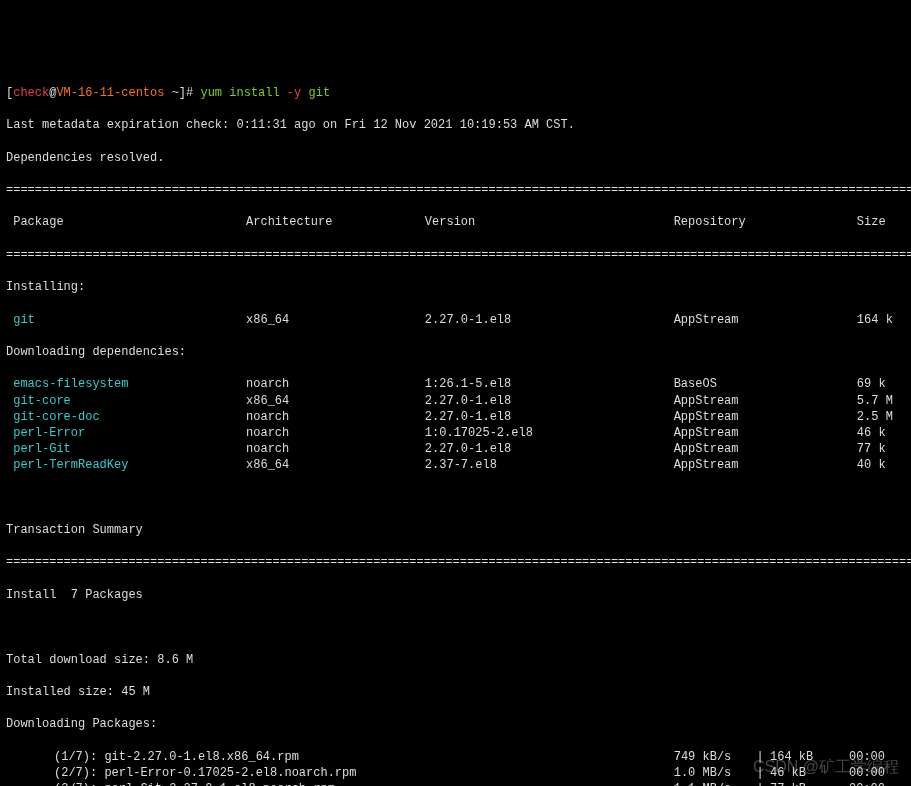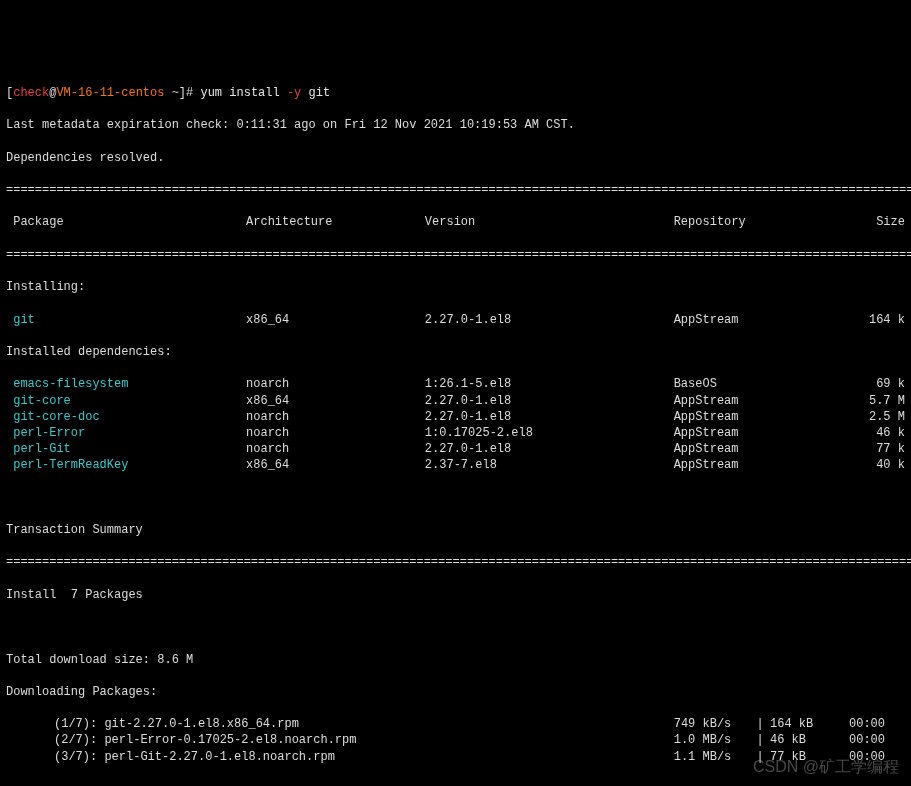--- a/index.html
+++ b/index.html
@@ -11,29 +11,29 @@
     line-height: 1.35;
     padding: 4px 6px;
     white-space: pre;
     width: 911px;
     overflow: hidden;
   }
   .prompt-user   { color: #e84242; }
   .prompt-host   { color: #f97316; }
   .prompt-path   { color: #d0d0d0; }
   .flag          { color: #e84242; }
-  .cmd           { color: #e5e5e5; }
+  .cmd           { color: #84cc16; }
   .cyan          { color: #33cccc; }
   .hr            { color: #ddd; letter-spacing: 0; }
   .row { display: flex; gap: 30px; }
   .col-pkg  { width: 240px; }
   .col-arch { width: 170px; }
   .col-ver  { width: 250px; }
   .col-repo { width: 175px; }
-  .col-size { width: 55px; text-align: right; }
+  .col-size { width: 55px; }
   .dl-row { display: flex; margin-left: 48px; }
   .dl-left  { flex: 1; }
   .dl-speed { width: 95px; text-align: center; }
   .dl-sep   { width: 20px; text-align: center; }
   .dl-sz    { width: 65px; text-align: left; }
   .dl-time  { width: 70px; text-align: center; padding-right: 6px;}
   .watermark {
     position: fixed;
     bottom: 8px; right: 12px;
     color: rgba(200,200,200,0.35);
@@ -49,28 +49,29 @@
 
 <div>
 <div>[<span class="prompt-user">check</span>@<span class="prompt-host">VM-16-11-centos</span> <span class="prompt-path">~</span>]# <span class="cmd">yum install</span> <span class="flag">-y</span> <span class="cmd">git</span></div>
 <div>Last metadata expiration check: 0:11:31 ago on Fri 12 Nov 2021 10:19:53 AM CST.</div>
 <div>Dependencies resolved.</div>
 <div class="hr">=========================================================================================================================================</div>
 <div class="row"><span class="col-pkg"> Package</span><span class="col-arch">Architecture</span><span class="col-ver">Version</span><span class="col-repo">Repository</span><span class="col-size">Size</span></div>
 <div class="hr">=========================================================================================================================================</div>
 <div>Installing:</div>
 <div id="installing-list"><div class="row"><span class="col-pkg cyan"> git</span><span class="col-arch">x86_64</span><span class="col-ver">2.27.0-1.el8</span><span class="col-repo">AppStream</span><span class="col-size">164 k</span></div></div>
-<div>Installed dependencies:</div>
+<div>Downloading dependencies:</div>
 <div id="deps-list"><div class="row"><span class="col-pkg cyan"> emacs-filesystem</span><span class="col-arch">noarch</span><span class="col-ver">1:26.1-5.el8</span><span class="col-repo">BaseOS</span><span class="col-size">69 k</span></div><div class="row"><span class="col-pkg cyan"> git-core</span><span class="col-arch">x86_64</span><span class="col-ver">2.27.0-1.el8</span><span class="col-repo">AppStream</span><span class="col-size">5.7 M</span></div><div class="row"><span class="col-pkg cyan"> git-core-doc</span><span class="col-arch">noarch</span><span class="col-ver">2.27.0-1.el8</span><span class="col-repo">AppStream</span><span class="col-size">2.5 M</span></div><div class="row"><span class="col-pkg cyan"> perl-Error</span><span class="col-arch">noarch</span><span class="col-ver">1:0.17025-2.el8</span><span class="col-repo">AppStream</span><span class="col-size">46 k</span></div><div class="row"><span class="col-pkg cyan"> perl-Git</span><span class="col-arch">noarch</span><span class="col-ver">2.27.0-1.el8</span><span class="col-repo">AppStream</span><span class="col-size">77 k</span></div><div class="row"><span class="col-pkg cyan"> perl-TermReadKey</span><span class="col-arch">x86_64</span><span class="col-ver">2.37-7.el8</span><span class="col-repo">AppStream</span><span class="col-size">40 k</span></div></div>
 <div>&nbsp;</div>
 <div>Transaction Summary</div>
 <div class="hr">=========================================================================================================================================</div>
 <div>Install  7 Packages</div>
 <div>&nbsp;</div>
 <div>Total download size: 8.6 M</div>
+<div>Installed size: 45 M</div>
 <div>Downloading Packages:</div>
 <div id="dl-list"><div class="dl-row"><span class="dl-left">(1/7): git-2.27.0-1.el8.x86_64.rpm</span><span class="dl-speed">749 kB/s</span><span class="dl-sep">|</span><span class="dl-sz">164 kB</span><span class="dl-time">00:00</span></div><div class="dl-row"><span class="dl-left">(2/7): perl-Error-0.17025-2.el8.noarch.rpm</span><span class="dl-speed">1.0 MB/s</span><span class="dl-sep">|</span><span class="dl-sz">46 kB</span><span class="dl-time">00:00</span></div><div class="dl-row"><span class="dl-left">(3/7): perl-Git-2.27.0-1.el8.noarch.rpm</span><span class="dl-speed">1.1 MB/s</span><span class="dl-sep">|</span><span class="dl-sz">77 kB</span><span class="dl-time">00:00</span></div></div>
 
 
 
 
 
 
 
 

